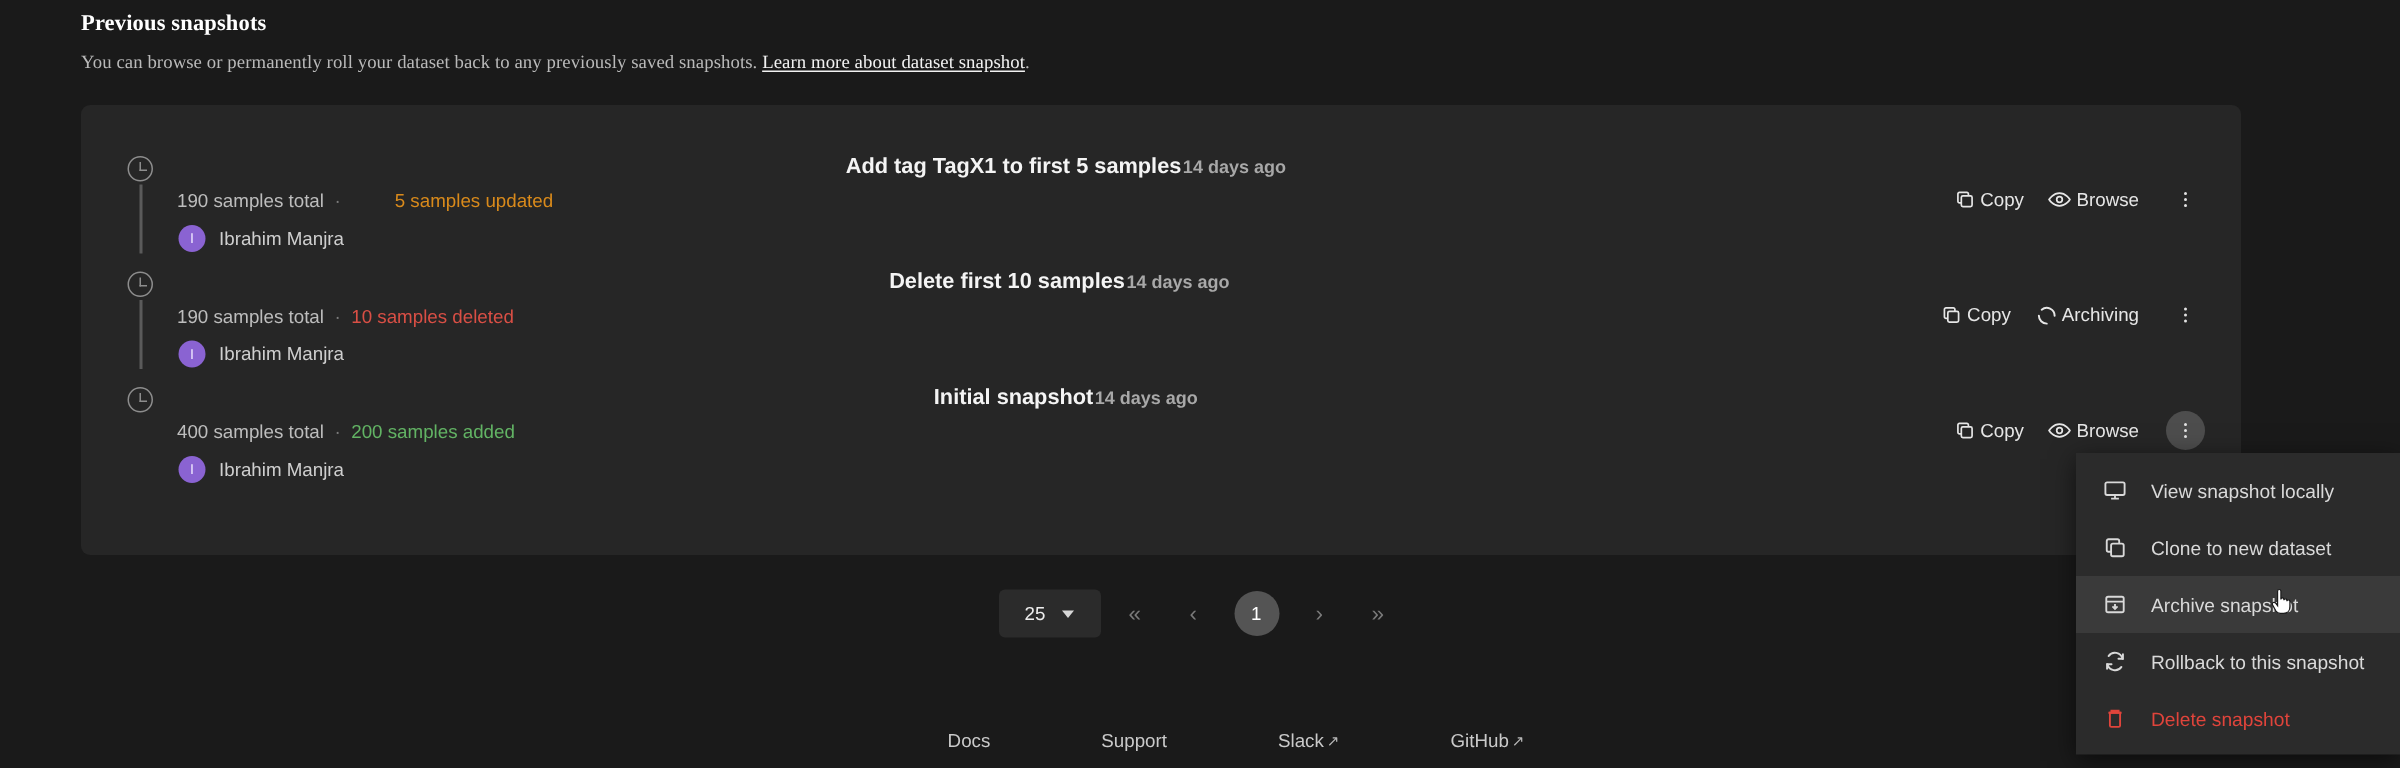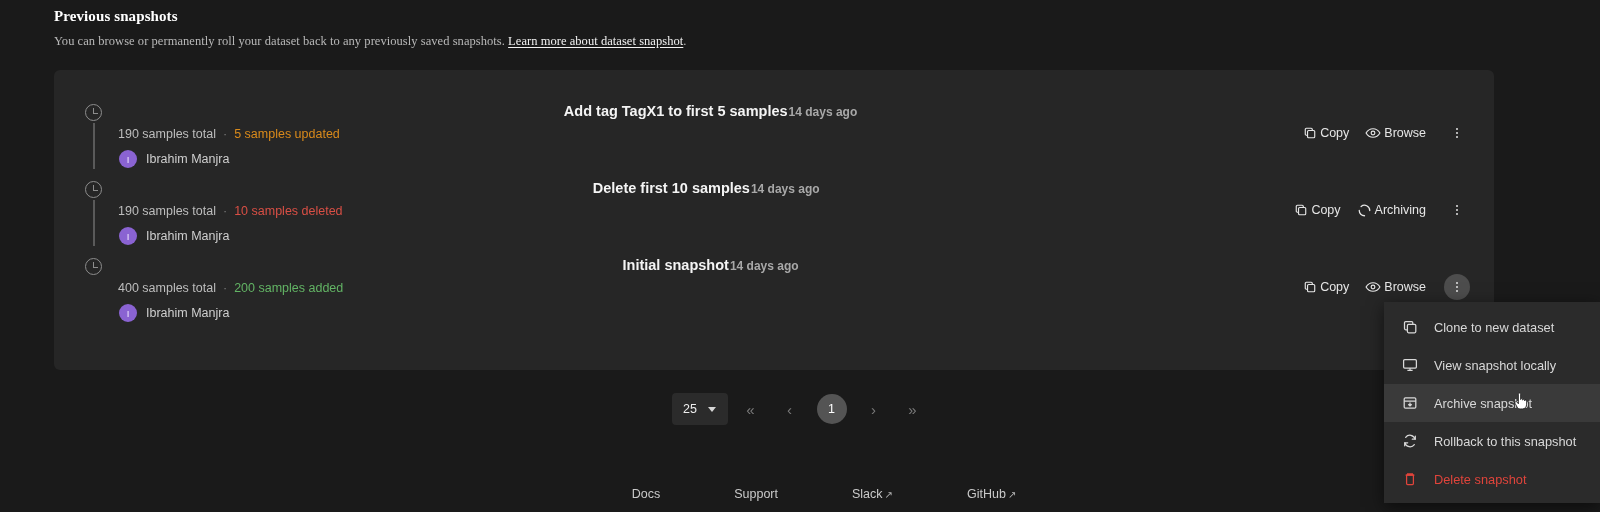--- a/index.html
+++ b/index.html
@@ -61,21 +61,21 @@
   
   .rbody { flex: 1 1 auto; padding-top: 33px; }
   .rtitle-line { display: flex; align-items: baseline; gap: 1px; justify-content: center; }
   .rtitle { font-size: 14.5px; font-weight: bold; color: #f4f4f4; }
   .rage { font-size: 12px; color: #a8a8a8; font-weight: bold; }
   .rmeta {
     margin-top: 8px; font-size: 12.5px; color: #bdbdbd;
     display: flex; align-items: baseline; gap: 7px;
   }
   .rmeta .dot { color: #7d7d7d; }
-  .rmeta .chg-updated { color: #d98a1b; }
+  .rmeta .chg-updated { color: #d98a1b; margin-left: 29px; }
   .rmeta .chg-deleted { color: #d94f45; }
   .rmeta .chg-added   { color: #62b364; }
   .ruser { margin-top: 9px; display: flex; align-items: center; gap: 9px; padding-left: 1px; }
   .avatar {
     width: 18px; height: 18px; border-radius: 50%;
     background: #8a63d2; color: #efe7ff;
     font-size: 9.5px; display: flex; align-items: center; justify-content: center;
   }
   .uname { font-size: 12.5px; color: #cfcfcf; }
 
@@ -100,21 +100,21 @@
     display: block; width: 2.6px; height: 2.6px; border-radius: 50%;
     background: #e2e2e2; margin: 1.3px 0;
   }
 
   
   .pager {
     position: absolute; left: 0; right: 0; top: 393px;
     display: flex; align-items: center; justify-content: center; gap: 7px;
   }
   .psel {
-    width: 56px; height: 32px; background: #2b2b2b; border-radius: 4px;
+    width: 68px; height: 32px; background: #2b2b2b; border-radius: 4px;
     display: flex; align-items: center; justify-content: center; gap: 11px;
     font-size: 12.5px; color: #ededed; cursor: pointer;
   }
   .caret {
     width: 0; height: 0; border-left: 4.5px solid transparent;
     border-right: 4.5px solid transparent; border-top: 5px solid #d6d6d6;
   }
   .parrow {
     width: 32px; height: 32px; display: flex; align-items: center;
     justify-content: center; font-size: 15px; color: #7a7a7a; cursor: pointer;
@@ -348,35 +348,35 @@
       <span>GitHub</span>
       <span class="ext">↗</span>
     </span>
   </div>
 
   <div class="menu">
 
     <div class="mi">
       <span class="mi-ic">
         <svg width="16" height="16" viewBox="0 0 16 16" fill="none" stroke="#d9d9d9" stroke-width="1.25">
-          <rect x="5.4" y="5.4" width="8.4" height="8.4" rx="1.2"></rect>
-          <path d="M10.8 5.4V3.7a1.2 1.2 0 0 0-1.2-1.2H3.7a1.2 1.2 0 0 0-1.2 1.2v5.9a1.2 1.2 0 0 0 1.2 1.2h1.7"></path>
-        </svg>
-      </span>
-      <span>Clone to new dataset</span>
+          <rect x="1.6" y="2.6" width="12.8" height="8.4" rx="1.1"></rect>
+          <path d="M8 11v2.4M5.4 13.4h5.2"></path>
+        </svg>
+      </span>
+      <span>View snapshot locally</span>
     </div>
 
     <div class="mi">
       <span class="mi-ic">
         <svg width="16" height="16" viewBox="0 0 16 16" fill="none" stroke="#d9d9d9" stroke-width="1.25">
-          <rect x="1.6" y="2.6" width="12.8" height="8.4" rx="1.1"></rect>
-          <path d="M8 11v2.4M5.4 13.4h5.2"></path>
-        </svg>
-      </span>
-      <span>View snapshot locally</span>
+          <rect x="5.4" y="5.4" width="8.4" height="8.4" rx="1.2"></rect>
+          <path d="M10.8 5.4V3.7a1.2 1.2 0 0 0-1.2-1.2H3.7a1.2 1.2 0 0 0-1.2 1.2v5.9a1.2 1.2 0 0 0 1.2 1.2h1.7"></path>
+        </svg>
+      </span>
+      <span>Clone to new dataset</span>
     </div>
 
     <div class="mi hover">
       <span class="mi-ic">
         <svg width="16" height="16" viewBox="0 0 16 16" fill="none" stroke="#d9d9d9" stroke-width="1.25">
           <rect x="2.2" y="2.8" width="11.6" height="10.4" rx="1.2"></rect>
           <path d="M2.2 6.1h11.6M8 7.6v3.2M6.3 9.2 8 10.9l1.7-1.7"></path>
         </svg>
       </span>
       <span>Archive snapshot</span>

